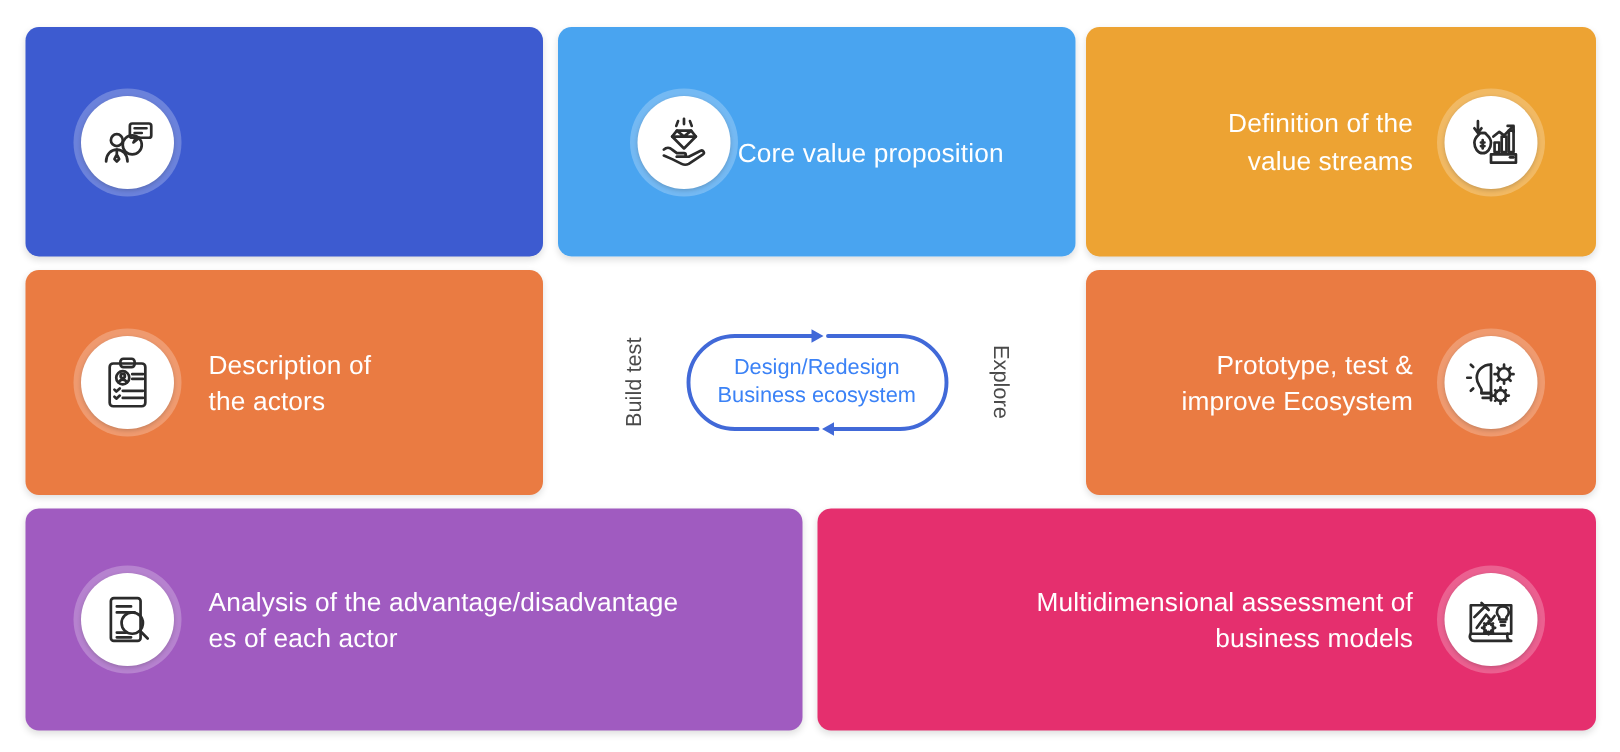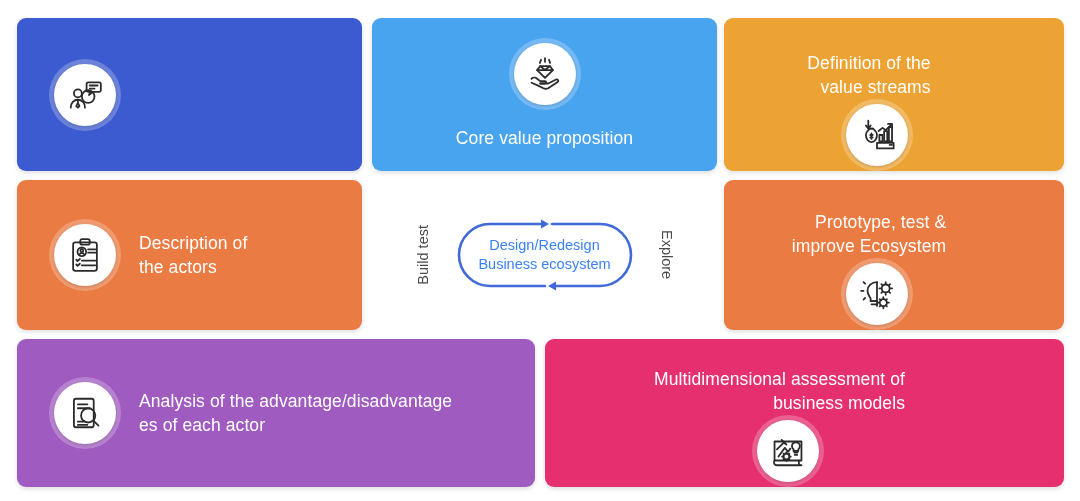--- a/index.html
+++ b/index.html
@@ -43,23 +43,23 @@
     width:62px;height:62px;border-radius:50%;
     background:#ffffff;
     box-shadow:0 1px 3px rgba(0,0,0,.18);
   }
   .medallion svg{position:relative;z-index:2;width:38px;height:38px;display:block;}
   .medallion svg *{vector-effect:non-scaling-stroke;}
 
   
   .lay-icon-left{flex-direction:row;justify-content:flex-start;}
   .lay-icon-left .label{margin-left:18px;text-align:left;}
-  .lay-icon-right{flex-direction:column;justify-content:flex-end;}
+  .lay-icon-right{flex-direction:row;justify-content:flex-end;}
   .lay-icon-right .label{margin-right:16px;text-align:right;}
-  .lay-stack{flex-direction:column;justify-content:center;align-items:center;}
+  .lay-stack{flex-direction:row;justify-content:center;align-items:center;}
   .lay-stack .label{margin-top:16px;text-align:center;}
 
   
   .cycle{position:absolute;display:flex;align-items:center;justify-content:center;}
   .cycle .side{
     color:#4a4a4a;font-size:14.5px;white-space:nowrap;
   }
   .side-left{writing-mode:vertical-rl;transform:rotate(180deg);}
   .side-right{writing-mode:vertical-rl;}
   .loopwrap{position:relative;width:206px;height:90px;margin:0 11px;}

